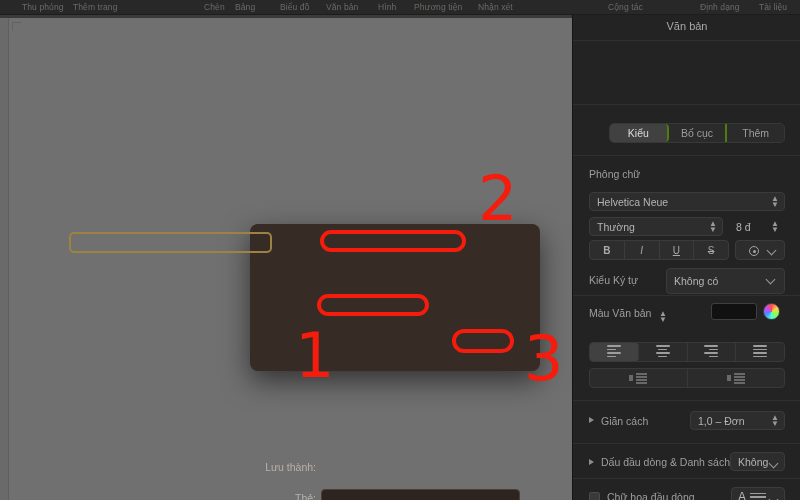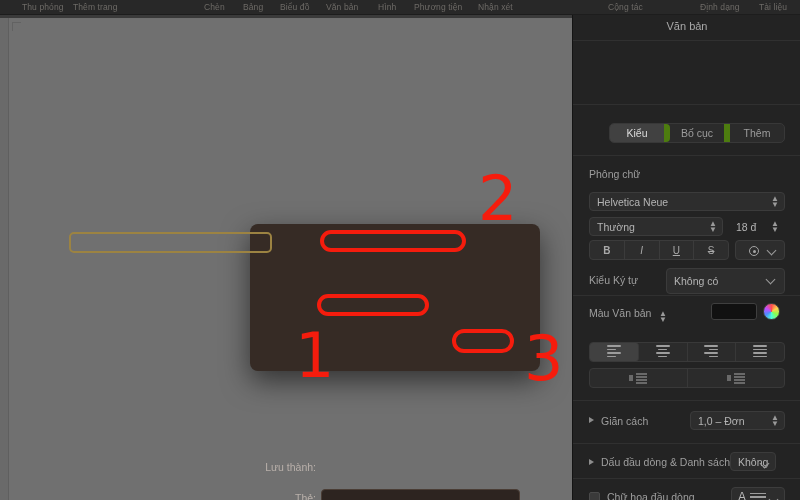--- a/index.html
+++ b/index.html
@@ -98,21 +98,21 @@
     position: absolute; left: 36px; top: 108px;
     width: 176px; height: 20px;
     background: #2b2b2b;
     border: 1px solid #383838;
     border-radius: 5px;
     display: flex;
   }
   .seg .tab {
     flex: 1; display: flex; align-items: center; justify-content: center;
     font-size: 10.5px; color: #9d9d9d;
-    border-right: 6px solid #4d7c0f;
+    border-right: 2px solid #4d7c0f;
   }
   .seg .tab:last-child { border-right: none; }
   .seg .tab.active {
     background: #414141; color: #dcdcdc;
     border-radius: 4px;
   }
 
   .sb-section-label {
     position: absolute; font-size: 10.5px; color: #9e9e9e;
   }
@@ -317,21 +317,21 @@
 </style>
 </head>
 <body>
 
 <div id="app">
 
   <div class="menubar">
     <div class="menu-item" style="left:22px">Thu phóng</div>
     <div class="menu-item" style="left:73px">Thêm trang</div>
     <div class="menu-item" style="left:204px">Chèn</div>
-    <div class="menu-item" style="left:243px">Bảng</div>
+    <div class="menu-item" style="left:235px">Bảng</div>
     <div class="menu-item" style="left:280px">Biểu đồ</div>
     <div class="menu-item" style="left:326px">Văn bản</div>
     <div class="menu-item" style="left:378px">Hình</div>
     <div class="menu-item" style="left:414px">Phương tiện</div>
     <div class="menu-item" style="left:478px">Nhận xét</div>
     <div class="menu-item" style="left:608px">Cộng tác</div>
     <div class="menu-item" style="left:700px">Định dạng</div>
     <div class="menu-item" style="left:759px">Tài liệu</div>
   </div>
 
@@ -370,21 +370,21 @@
 
     <div class="ctl" style="left:16px; top:202px; width:134px; height:19px">
       <span class="txt">Thường</span>
       <span class="stepper">
           <i>▲</i>
           <i>▼</i>
         </span>
     </div>
 
     <div class="ctl" style="left:156px; top:202px; width:56px; height:19px; background:transparent; border-color:transparent">
-      <span class="txt" style="left:6px">18 đ</span>
+      <span class="txt" style="left:6px">8 đ</span>
       <span class="stepper">
           <i>▲</i>
           <i>▼</i>
         </span>
     </div>
 
     <div class="style-row">
       <div class="sbtn b">B</div>
       <div class="sbtn i">I</div>
       <div class="sbtn u">U</div>
@@ -477,21 +477,21 @@
       <span class="stepper">
           <i>▲</i>
           <i>▼</i>
         </span>
     </div>
 
     <div class="sb-divider" style="top:428px"></div>
 
     <span class="disc" style="left:16px; top:444px"></span>
     <div class="sb-section-label" style="left:28px; top:441px">Dấu đầu dòng &amp; Danh sách</div>
-    <div class="ctl" style="left:157px; top:437px; width:46px; height:19px">
+    <div class="ctl" style="left:157px; top:437px; width:55px; height:19px">
       <span class="txt">Không</span>
       <span class="chev" style="right:5px"></span>
     </div>
 
     <div class="sb-divider" style="top:463px"></div>
 
     <span class="checkbox" style="left:16px; top:477px"></span>
     <div class="sb-section-label" style="left:34px; top:476px">Chữ hoa đầu dòng</div>
     <div class="drop-cap-btn">
       <span class="dc-A">A</span>

